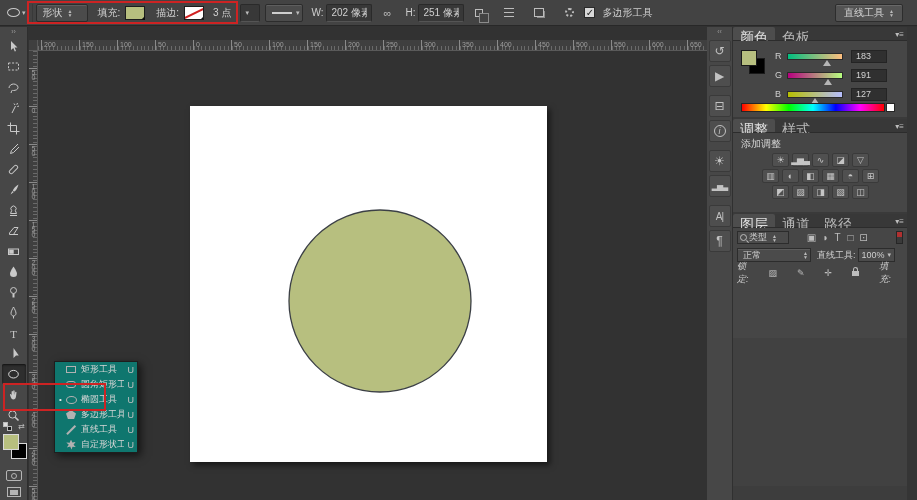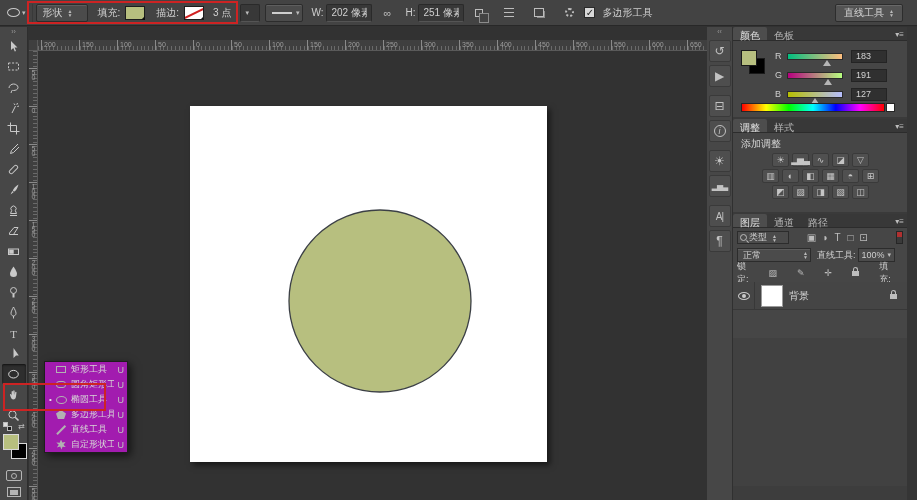--- a/index.html
+++ b/index.html
@@ -86,21 +86,21 @@
   #ruler-left { position:absolute; left:0; top:11px; width:9px; height:449px; background:#3f3f3f;
     border-right:1px solid #5a5a5a; overflow:hidden; }
   #ruler-left .ticks { position:absolute; right:0; top:0; height:100%; width:4px;
     background:repeating-linear-gradient(to bottom,#6a6a6a 0 1px,transparent 1px 3.8px); }
   .rl-left { position:absolute; left:0; font-size:7px; color:#9d9d9d; border-top:1px solid #8a8a8a;
     width:9px; writing-mode:vertical-rl; text-orientation:upright; letter-spacing:-2px; line-height:9px; }
   #canvas { position:absolute; left:161px; top:66px; width:357px; height:356px; background:#ffffff;
     box-shadow:3px 3px 6px rgba(0,0,0,0.55); }
 
   
-  #flyout { position:absolute; left:44px; top:361px; width:84px; background:#a21caf;
+  #flyout { position:absolute; left:54px; top:361px; width:84px; background:#0f766e;
     border:1px solid #1e1e1e; box-shadow:3px 3px 8px rgba(0,0,0,0.6); z-index:40; }
   .fly-row { display:flex; align-items:center; height:15px; padding:0 3px 0 2px; color:#d6d6d6; font-size:9px; }
   .fly-bullet { width:7px; font-size:8px; color:#e8e8e8; text-align:center; }
   .fi { width:14px; height:11px; display:flex; align-items:center; justify-content:center; margin-right:3px; }
   .fi-rect i { width:10px; height:7px; border:1px solid #b2b2b2; display:block; }
   .fi-rounded-rect i { width:10px; height:7px; border:1px solid #b2b2b2; border-radius:3px; display:block; }
   .fi-ellipse i { width:11px; height:8px; border:1px solid #b2b2b2; border-radius:50%; display:block; }
   .fi-polygon i { width:10px; height:9px; background:#b2b2b2; display:block;
     clip-path:polygon(50% 0,100% 38%,81% 100%,19% 100%,0 38%); }
   .fi-line i { width:12px; height:1.5px; background:#b2b2b2; display:block; transform:rotate(-45deg); }
@@ -120,21 +120,21 @@
   .strip-icon { width:22px; height:22px; margin:3px auto; display:flex; align-items:center;
     justify-content:center; color:#c2c2c2; font-size:12px; background:#4e4e4e; border:1px solid #3a3a3a;
     border-radius:2px; }
   .strip-icon.blocks { font-size:8px; letter-spacing:-1px; }
   .strip-icon.txt { font-size:10px; }
   .circ-i { width:12px; height:12px; border:1px solid #c2c2c2; border-radius:50%;
     font-size:9px; line-height:11px; text-align:center; font-style:italic; }
   #panels { position:absolute; left:26px; top:0; width:174px; height:473px; }
   .panel-tabs { height:14px; background:#383838; display:flex; align-items:stretch; position:relative;
     border-bottom:1px solid #2c2c2c; }
-  .ptab { font-size:10px; color:#b9b9b9; padding:2px 7px 0 7px; white-space:nowrap; }
+  .ptab { font-size:14px; color:#b9b9b9; padding:2px 7px 0 7px; white-space:nowrap; }
   .ptab.active { background:#4d4d4d; color:#e0e0e0; border-radius:2px 2px 0 0; }
   .pmenu { position:absolute; right:3px; top:3px; color:#bdbdbd; font-size:8px; }
   .panel-body { background:#464646; }
 
   
   #color-body { height:76px; position:relative; }
   .cp-fg { position:absolute; left:8px; top:9px; width:16px; height:16px; border:1px solid #1a1a1a; z-index:2; }
   .cp-bg { position:absolute; left:16px; top:17px; width:16px; height:16px; border:1px solid #1a1a1a; background:#000; }
   .slider-row { position:absolute; left:42px; width:128px; height:14px; display:flex; align-items:center; }
   .slider-row .ch { width:12px; font-size:9px; color:#cfcfcf; }
@@ -162,21 +162,21 @@
     align-items:center; font-size:9px; padding:0 2px; }
   .filter-combo .mag { width:7px; height:7px; border:1px solid #bbb; border-radius:50%; position:relative; margin-right:2px; }
   .filter-combo .mag::after { content:""; position:absolute; left:5px; top:6px; width:3px; height:1px; background:#bbb; transform:rotate(45deg); }
   .f-icon { width:13px; text-align:center; color:#bdbdbd; font-size:10px; }
   .f-toggle { margin-left:auto; width:7px; height:13px; background:linear-gradient(#b03030 0 45%,#3a3a3a 45%); border:1px solid #262626; }
   #lr-blend { top:19px; height:16px; padding:0 4px; }
   .blend-combo { width:74px; height:14px; background:#4b4b4b; border:1px solid #2c2c2c; box-shadow:inset 0 1px 0 #5c5c5c;
     display:flex; align-items:center; padding:0 2px 0 5px; font-size:9px; }
   .small-well { height:14px; background:#4b4b4b; border:1px solid #2c2c2c; display:flex; align-items:center;
     padding:0 3px; font-size:9px; }
-  #lr-lock { top:37px; height:15px; padding:0 4px; gap:20px; }
+  #lr-lock { top:37px; height:15px; padding:0 4px; gap:20px;font-style:italic; }
   .lock-mini { color:#bdbdbd; font-size:9px; width:11px; text-align:center; }
   .padlock { width:7px; height:5px; background:#bdbdbd; position:relative; display:inline-block; }
   .padlock::before { content:""; position:absolute; top:-4px; left:1px; width:3px; height:3px;
     border:1px solid #bdbdbd; border-bottom:none; border-radius:3px 3px 0 0; }
   #layer-rows { position:absolute; top:54px; left:0; width:174px; }
   .layer-row { height:28px; display:flex; align-items:center; border-bottom:1px solid #383838;
     background:#454545; font-size:10px; color:#d6d6d6; }
   .layer-row.selected { background:#4d5a6e; }
   .eye-box { width:22px; display:flex; justify-content:center; border-right:1px solid #383838; align-self:stretch; align-items:center; }
   .eye { width:12px; height:8px; border:1px solid #cacaca; border-radius:50%; position:relative; }
@@ -618,27 +618,19 @@
           <span class="lock-mini">✎</span>
           <span class="lock-mini">✛</span>
           <span class="lock-mini"><span class="padlock"></span></span>
           <span style="margin-left:auto">填充:</span>
           <div class="small-well" style="margin-left:2px; margin-right:3px">
             <span>100%</span>
             <span class="dd-arrow" style="margin-left:3px">▾</span>
           </div>
         </div>
         <div id="layer-rows">
-            <div class="layer-row">
-              <span class="eye-box">
-                <span class="eye"></span>
-              </span>
-              <span class="thumb"></span>
-              <span class="layer-name">背景</span>
-              <span class="layer-lock"><span class="padlock"></span></span>
-            </div>
           </div>
         <div id="layers-rest"></div>
       </div>
     </div>
     <div id="dock-edge"></div>
   </div>
 </div>
 
 </body></html>

